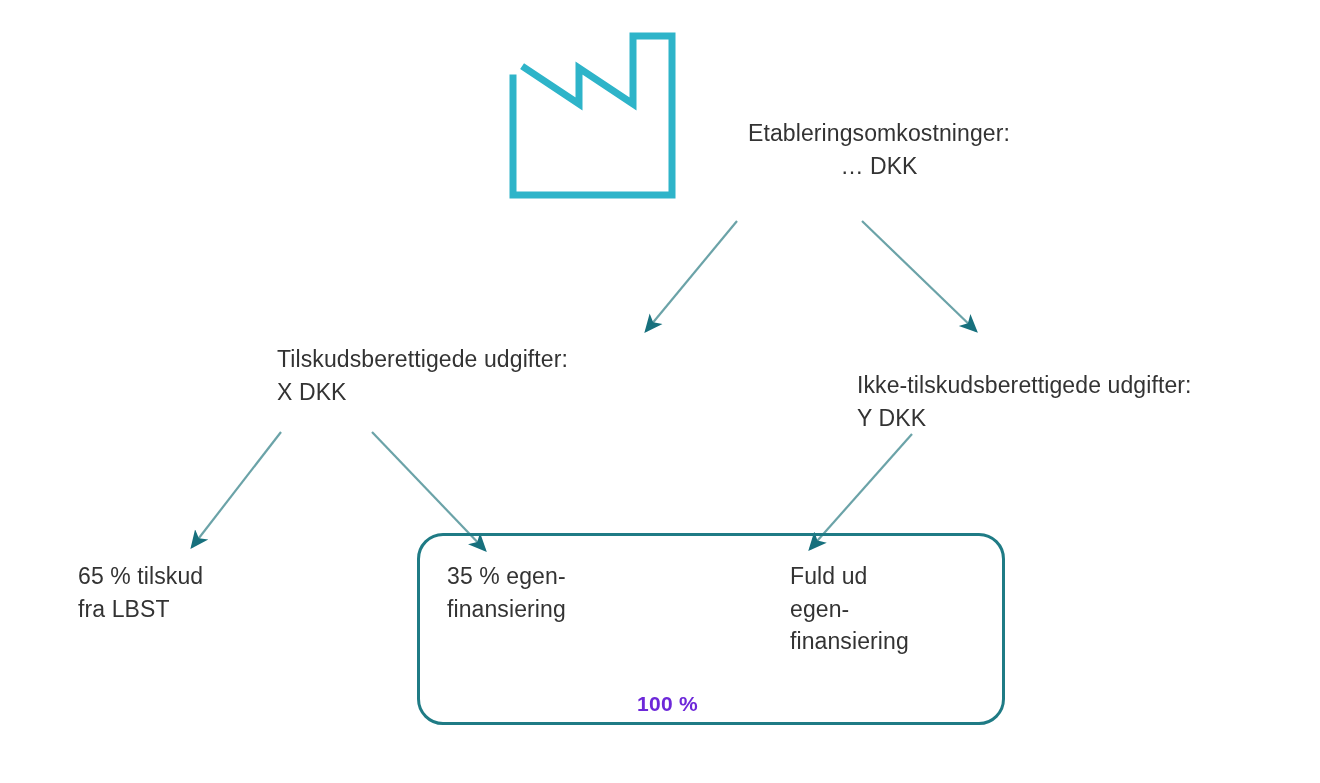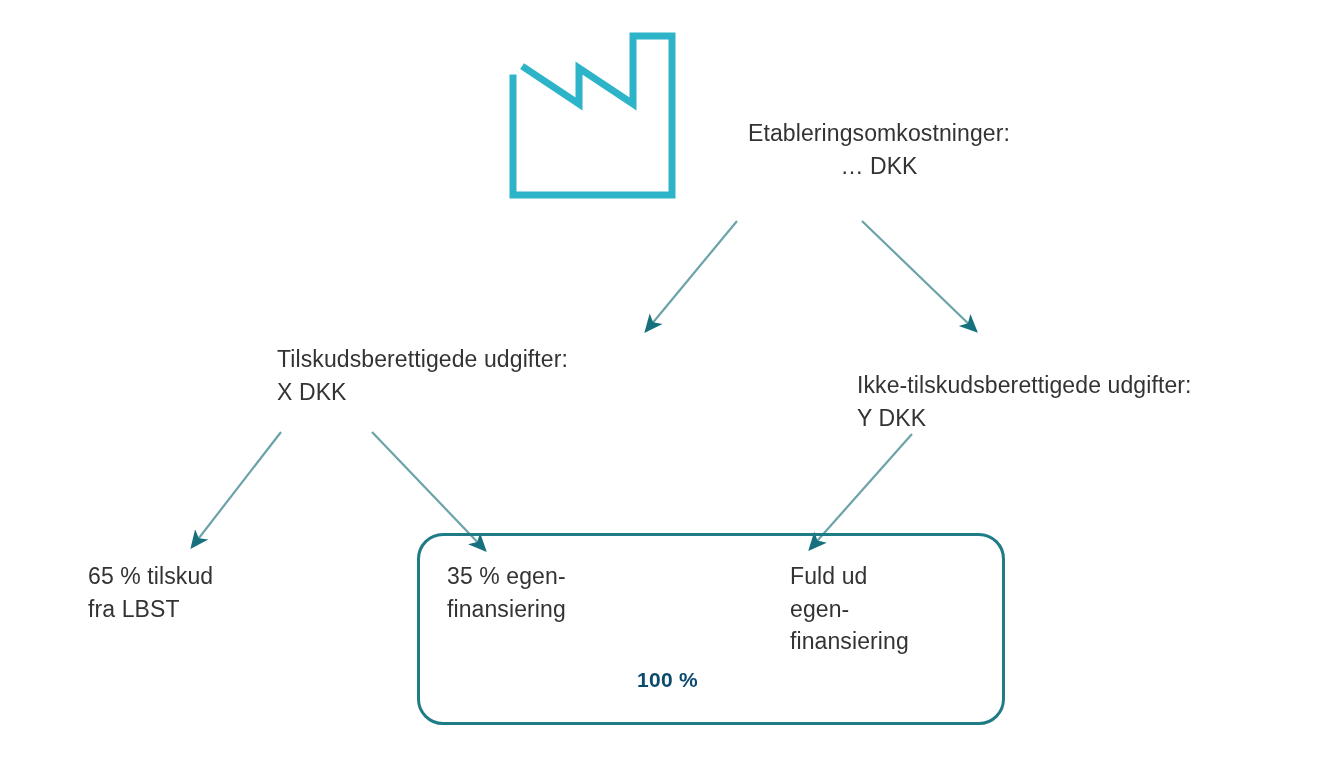--- a/index.html
+++ b/index.html
@@ -40,21 +40,21 @@
   #label-eligible {
     left: 277px;
     top: 343px;
   }
   #label-ineligible {
     left: 857px;
     top: 343px;
     margin-top: 26px;
   }
   #label-subsidy {
-    left: 88px;
+    left: 78px;
     top: 560px;
   }
   #selffin-box {
     position: absolute;
     left: 417px;
     top: 533px;
     width: 588px;
     height: 192px;
     border: 3px solid #1f7b85;
     border-radius: 26px;
@@ -65,22 +65,22 @@
     left: 447px;
     top: 560px;
   }
   #label-fullself {
     left: 790px;
     top: 560px;
   }
   #label-hundred {
     position: absolute;
     left: 637px;
-    top: 668px;
-    color: #0c4a6e;
+    top: 692px;
+    color: #6d28d9;
     font-size: 21px;
     font-weight: bold;
     letter-spacing: 0.3px;
     text-align: right;
   }
   #arrows {
     position: absolute;
     left: 0;
     top: 0;
     width: 1320px;

